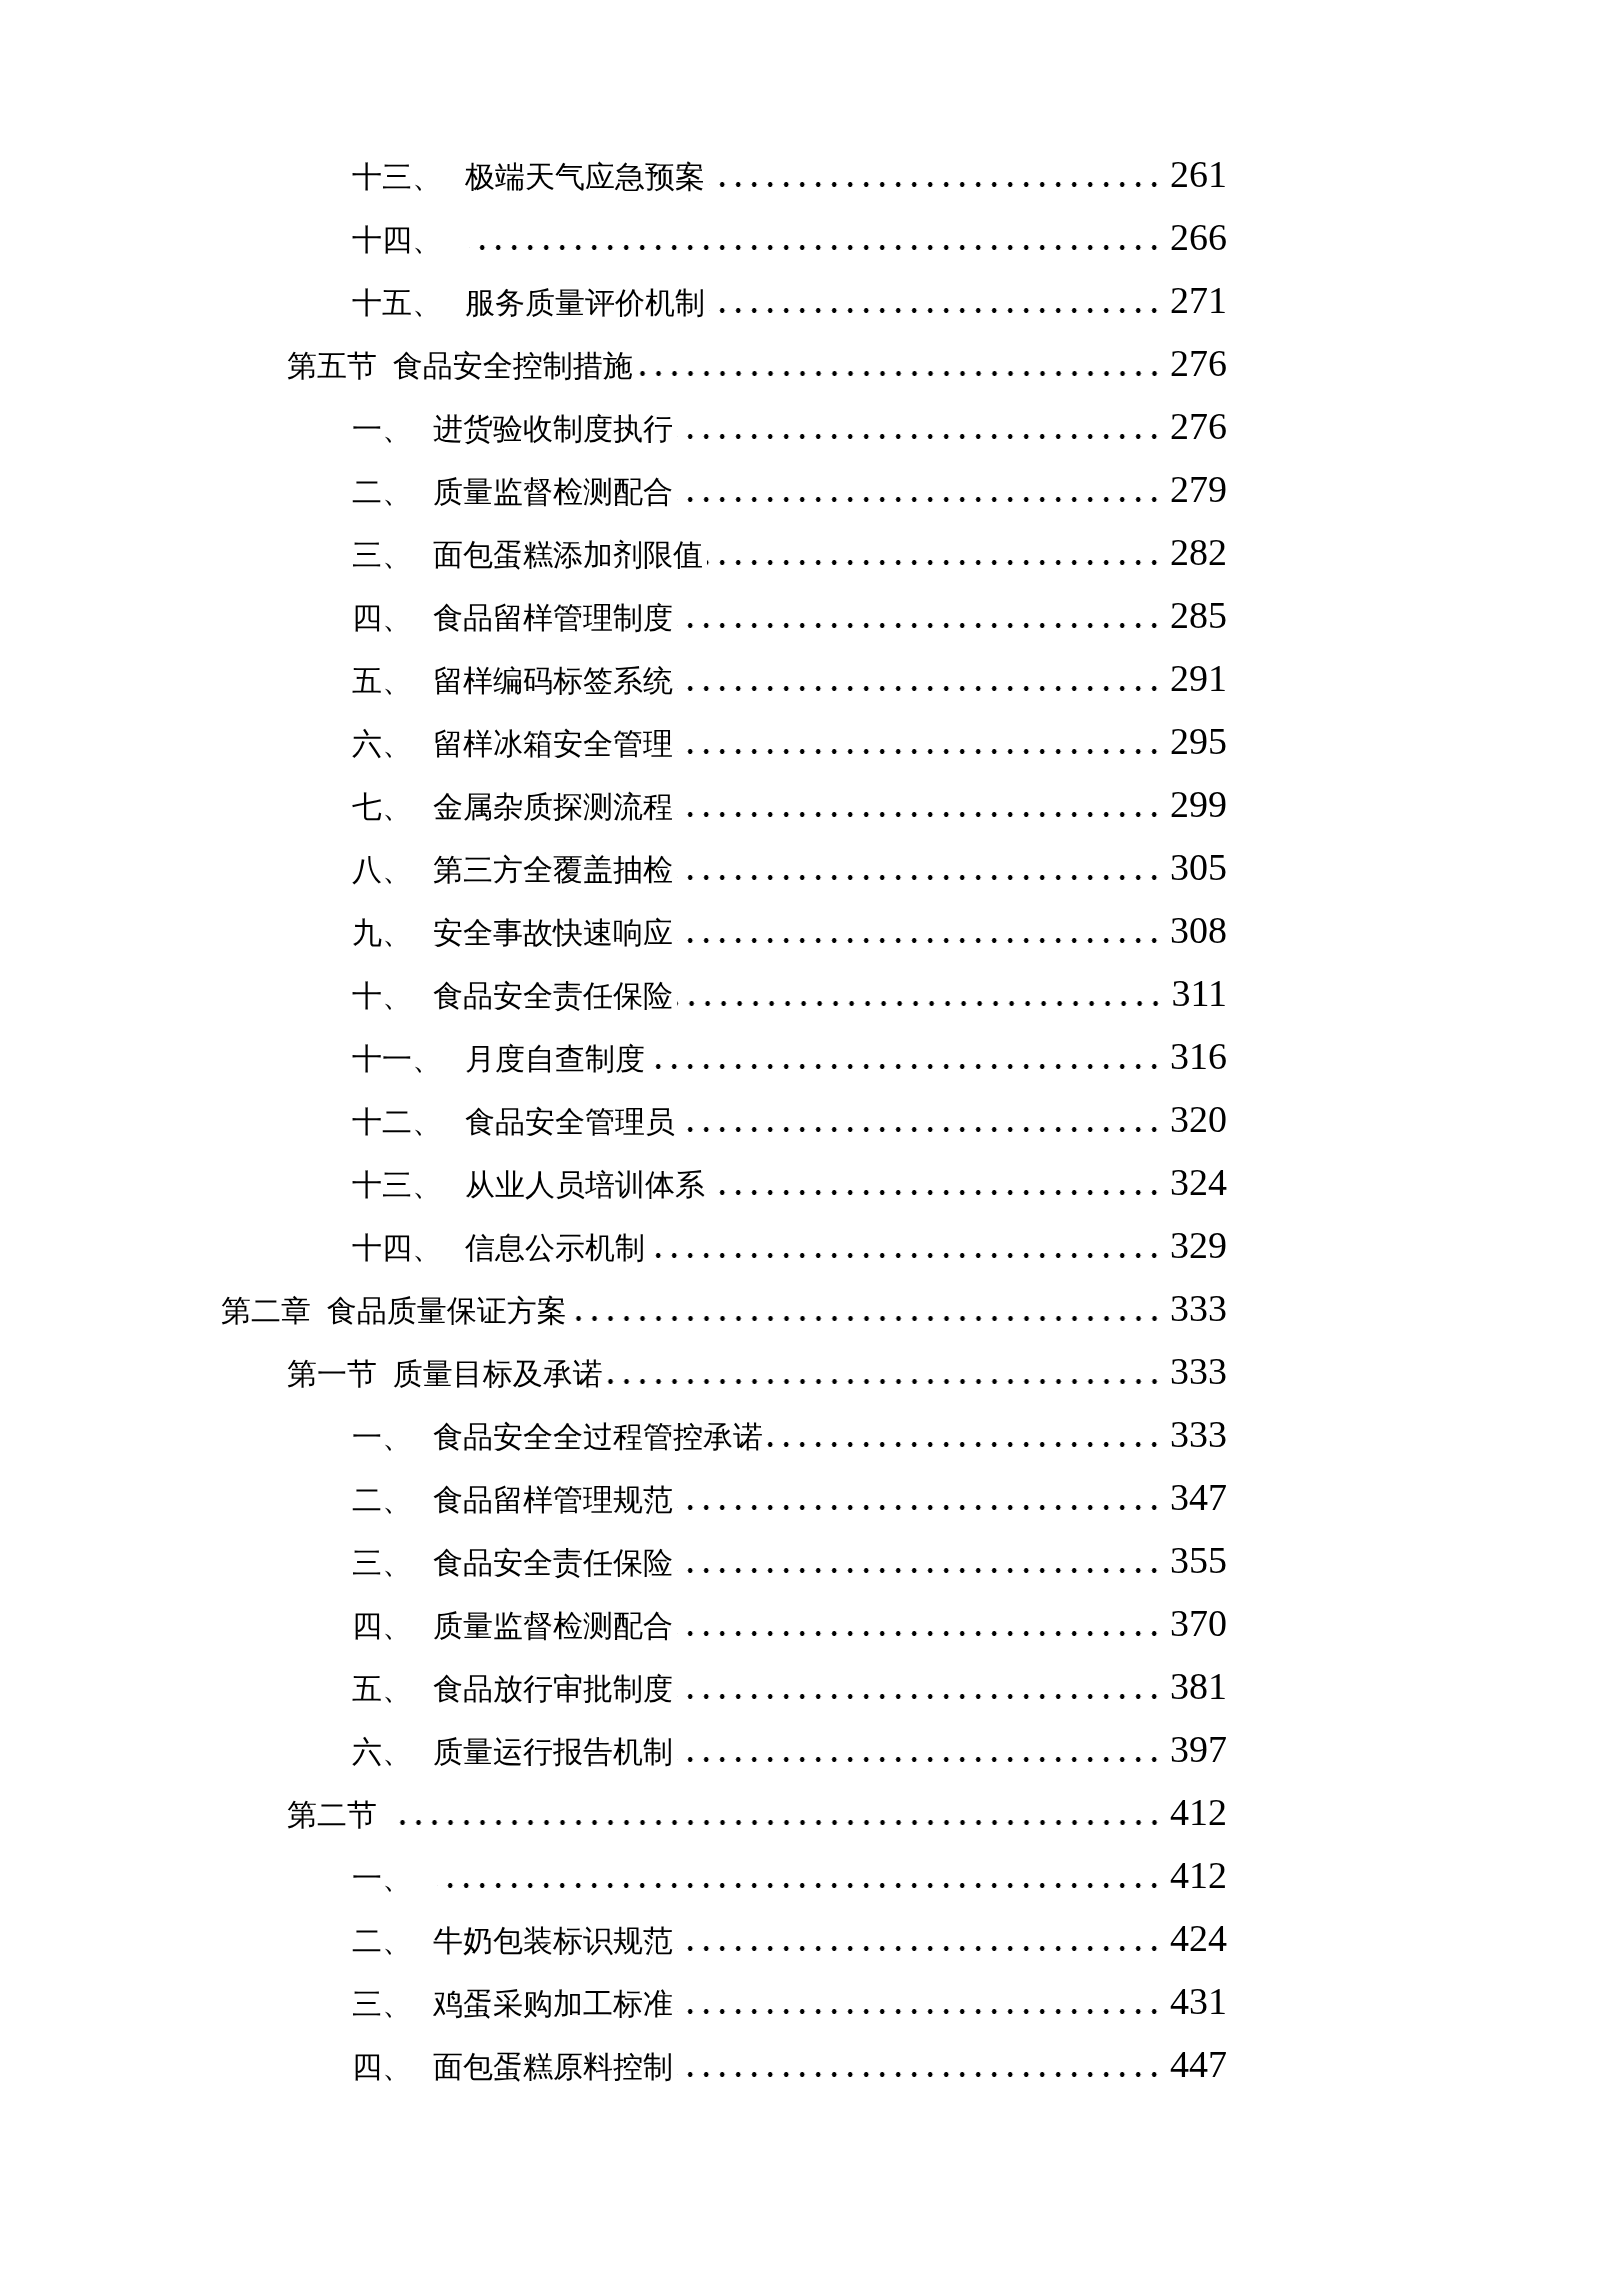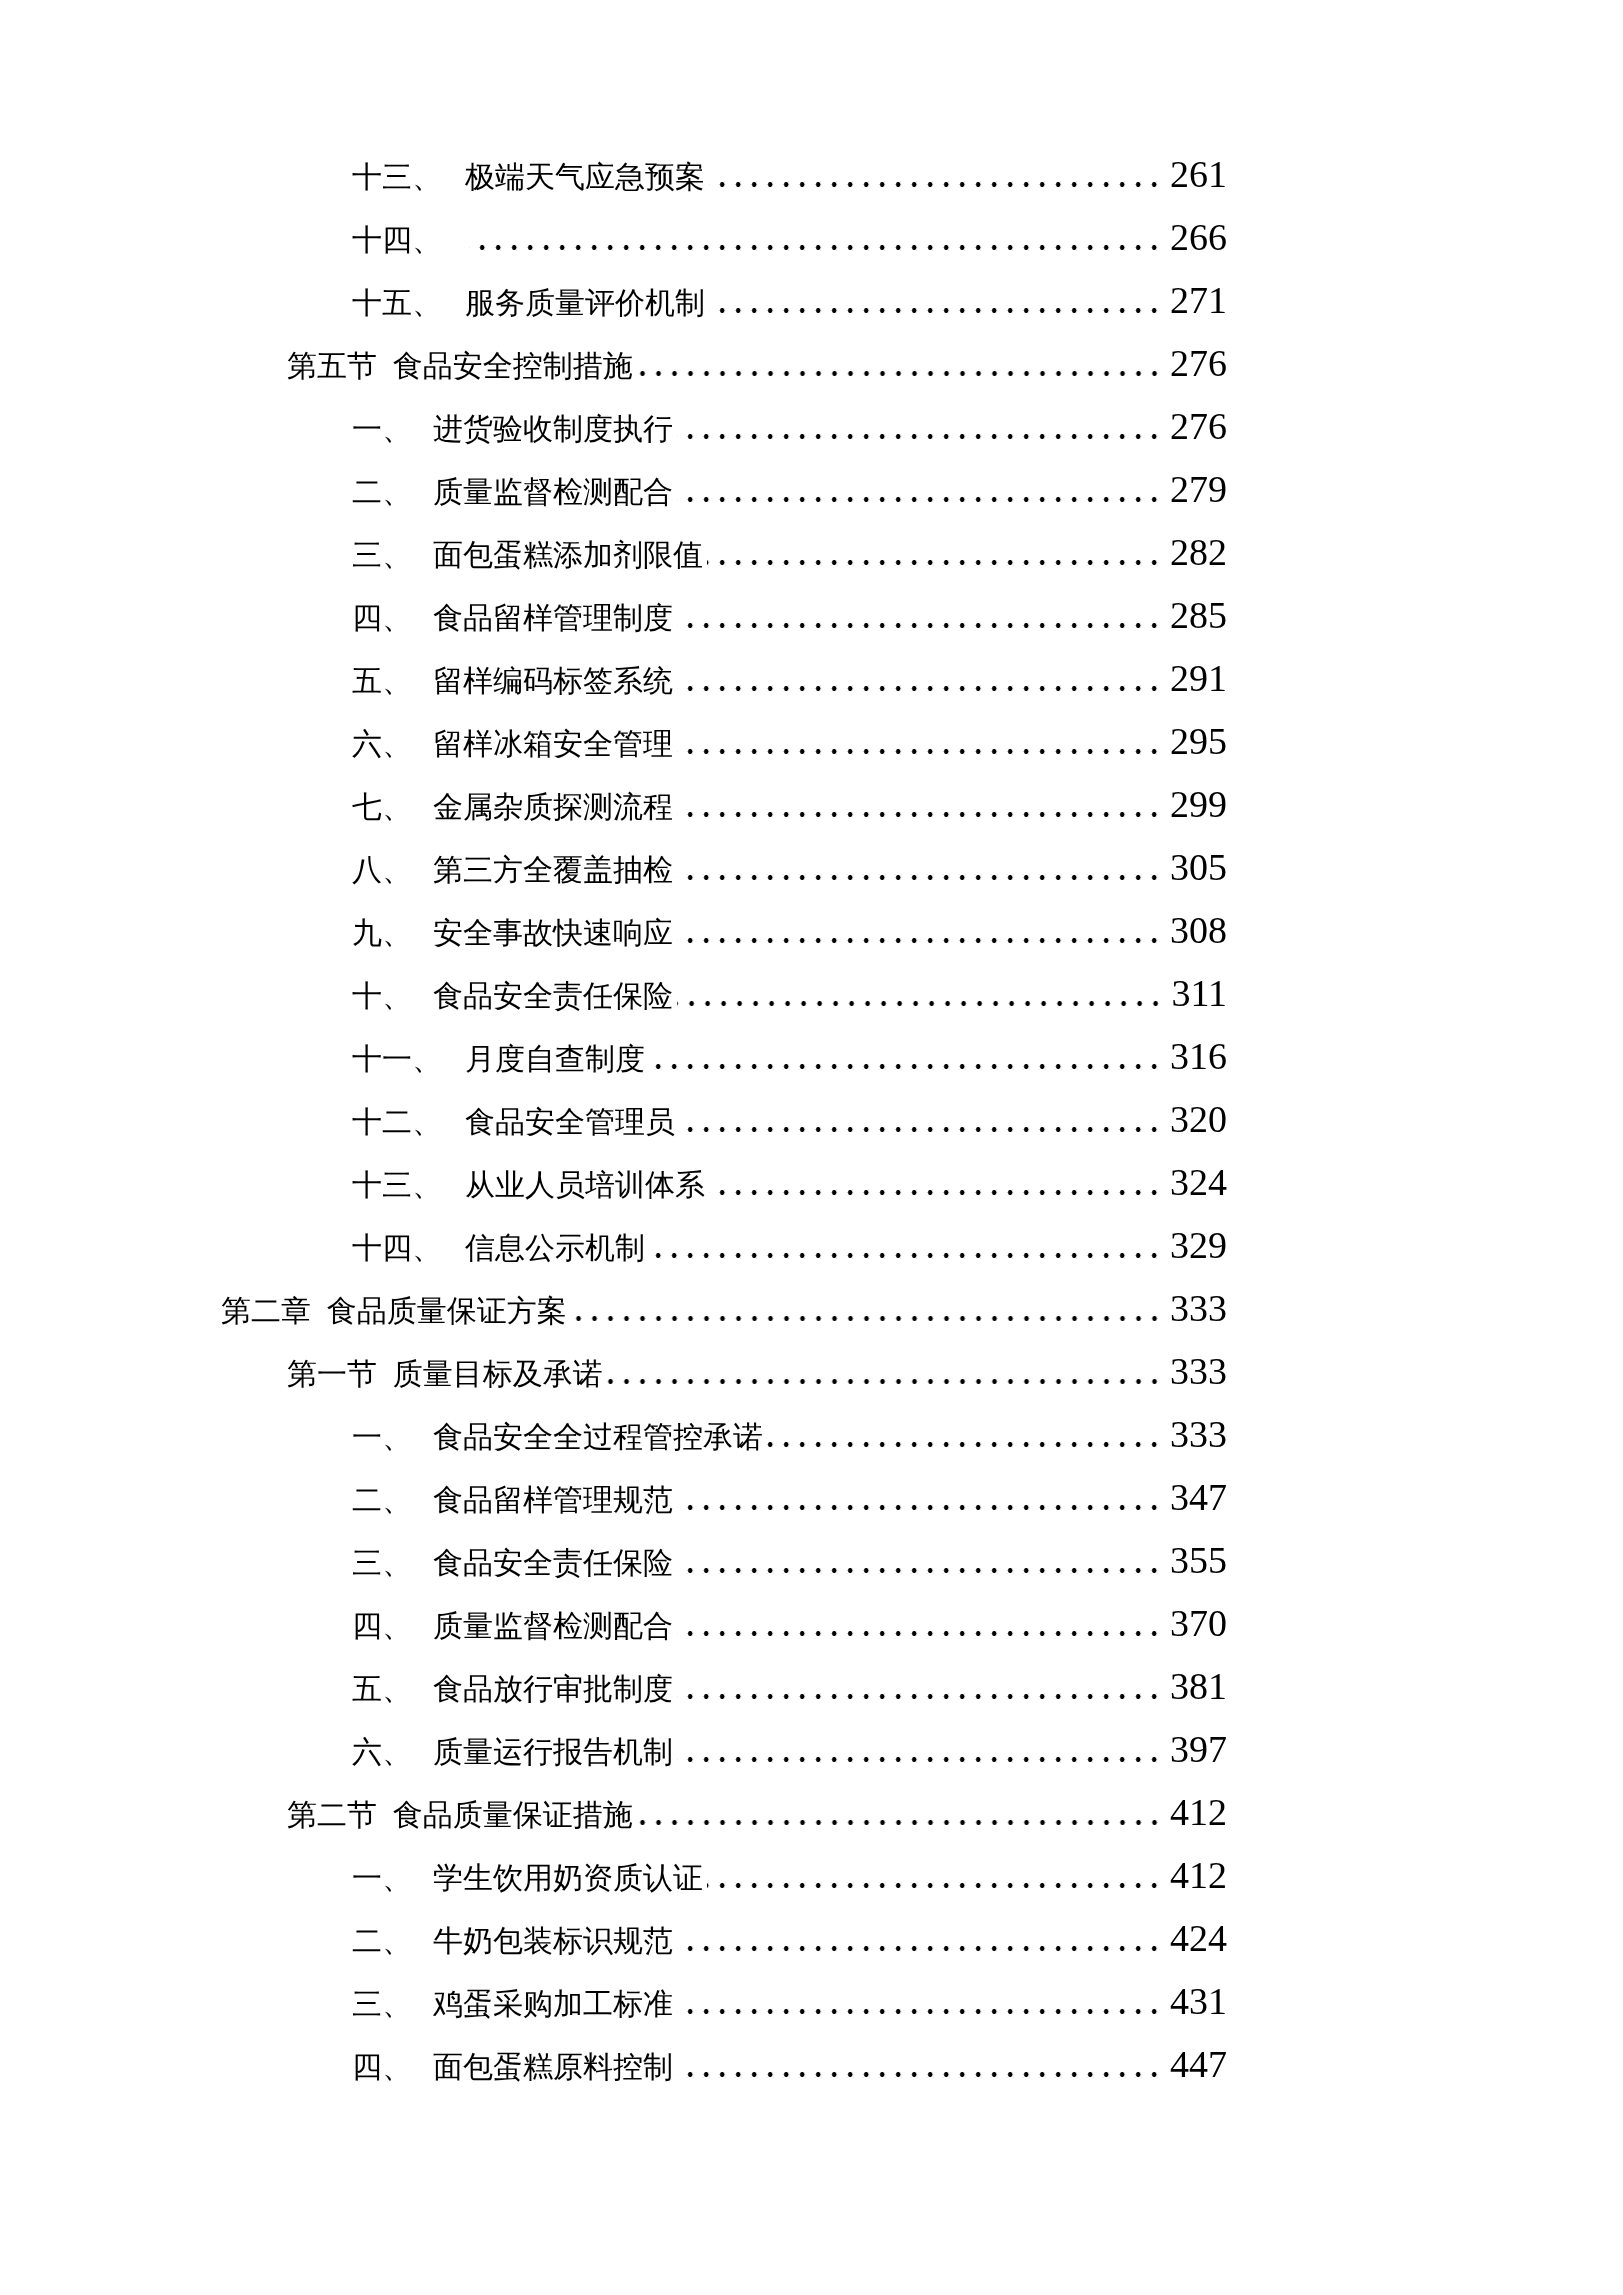--- a/index.html
+++ b/index.html
@@ -232,29 +232,27 @@
       <div class="entry">
         <span class="num">六、</span>
         <span class="title">质量运行报告机制</span>
         <span class="leader"></span>
         <span class="page">397</span>
       </div>
     </div>
   <div class="row lvl-2">
       <div class="entry">
         <span class="num">第二节</span>
-        <span class="title">食品质量保证措施</span>
         <span class="leader"></span>
         <span class="page">412</span>
       </div>
     </div>
   <div class="row lvl-3">
       <div class="entry">
         <span class="num">一、</span>
-        <span class="title">学生饮用奶资质认证</span>
         <span class="leader"></span>
         <span class="page">412</span>
       </div>
     </div>
   <div class="row lvl-3">
       <div class="entry">
         <span class="num">二、</span>
         <span class="title">牛奶包装标识规范</span>
         <span class="leader"></span>
         <span class="page">424</span>

